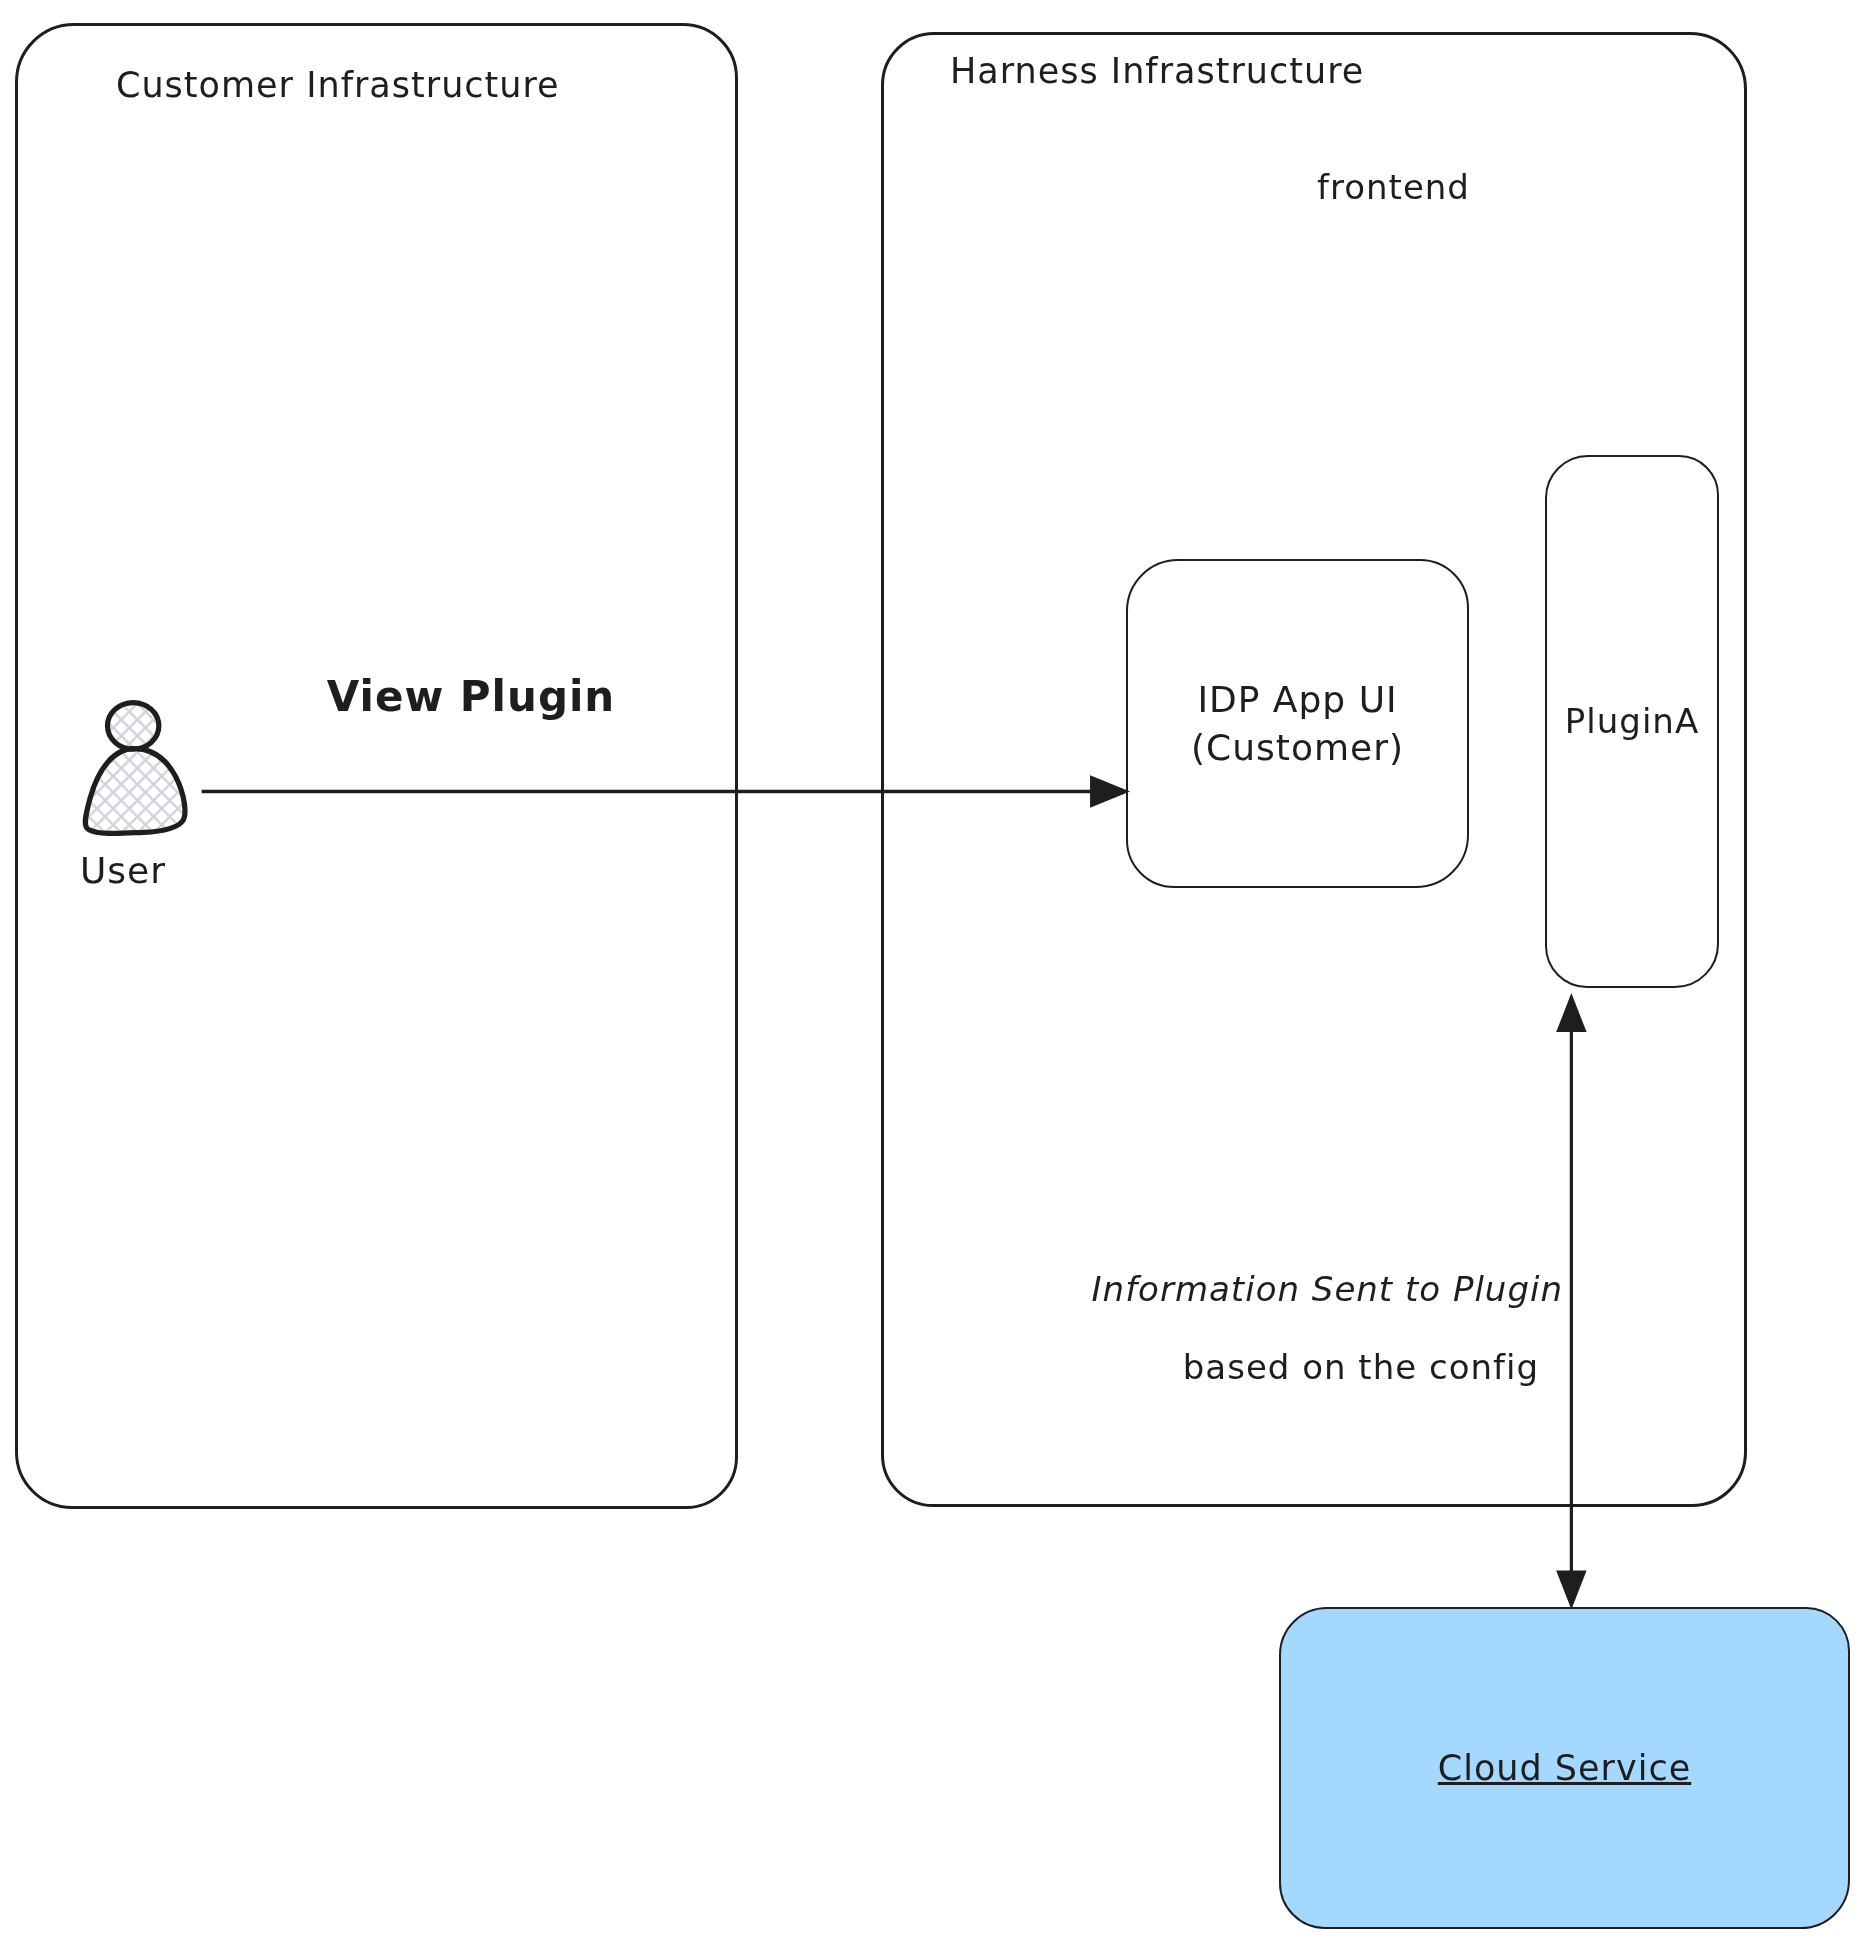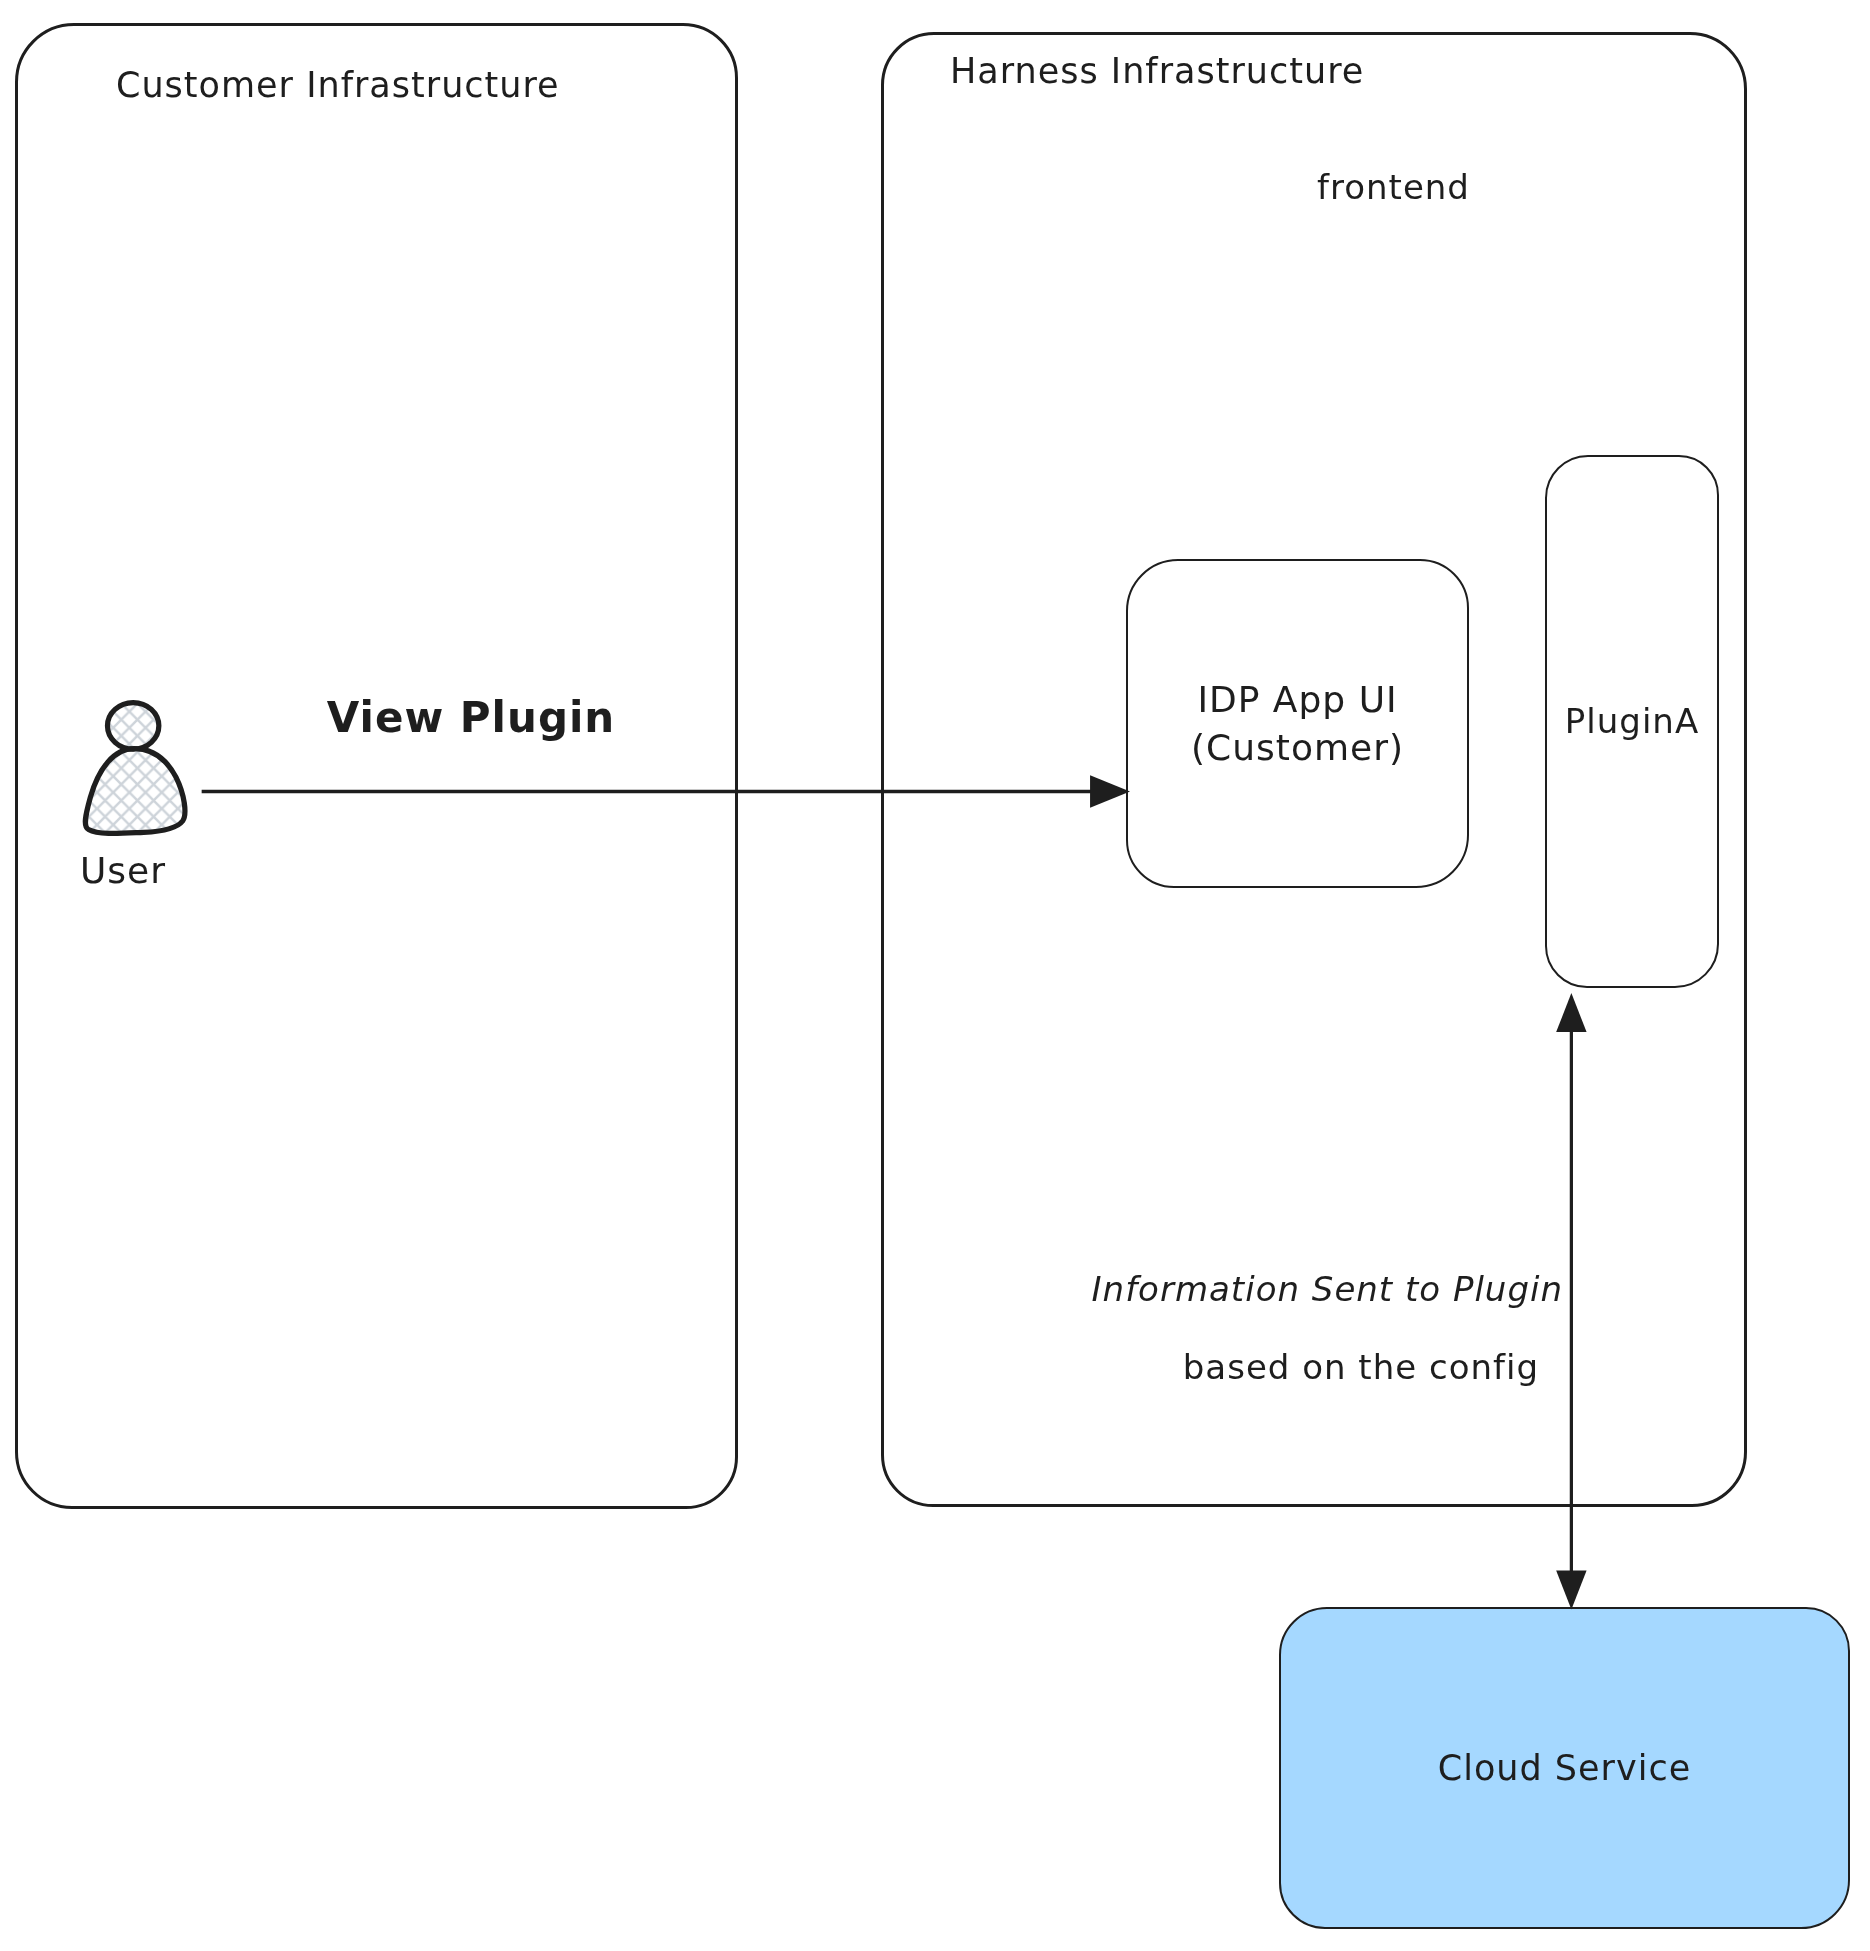--- a/index.html
+++ b/index.html
@@ -22,26 +22,26 @@
     display:flex;align-items:center;justify-content:center;text-align:center;
   }
   .node.idp{left:1126px;top:559px;width:339px;height:325px;border-radius:52px 49px 53px 48px;align-items:center;}
   .node.plugin{left:1545px;top:455px;width:170px;height:529px;border-radius:43px 40px 44px 42px;z-index:3;}
   .node.cloud{
     left:1279px;top:1607px;width:567px;height:318px;
     background:#a5d8ff;border-radius:48px 44px 49px 46px;z-index:2;
   }
   .node-label{font-size:36px;letter-spacing:1px;line-height:1.32;}
   .node.plugin .node-label{font-size:34px;}
-  .node.cloud .node-label{font-size:35px;}
+  .node.cloud .node-label{font-size:35px;text-decoration:underline;}
   .txt{position:absolute;white-space:nowrap;letter-spacing:1px;}
   .frontend-label{left:1317px;top:167px;font-size:34px;}
   .user-label{left:80px;top:850px;font-size:36px;}
   .view-plugin-label{
-    left:314px;top:693px;width:314px;text-align:center;
+    left:314px;top:672px;width:314px;text-align:center;
     font-size:42px;font-weight:bold;letter-spacing:1px;
   }
   .info-line{font-size:34px;text-align:right;}
   .info-line.l1{right:308px;top:1269px;font-style:italic;}
   .info-line.l2{right:332px;top:1347px;}
   svg.overlay{position:absolute;left:0;top:0;z-index:4;pointer-events:none;}
 </style>
 </head>
 <body>
 

